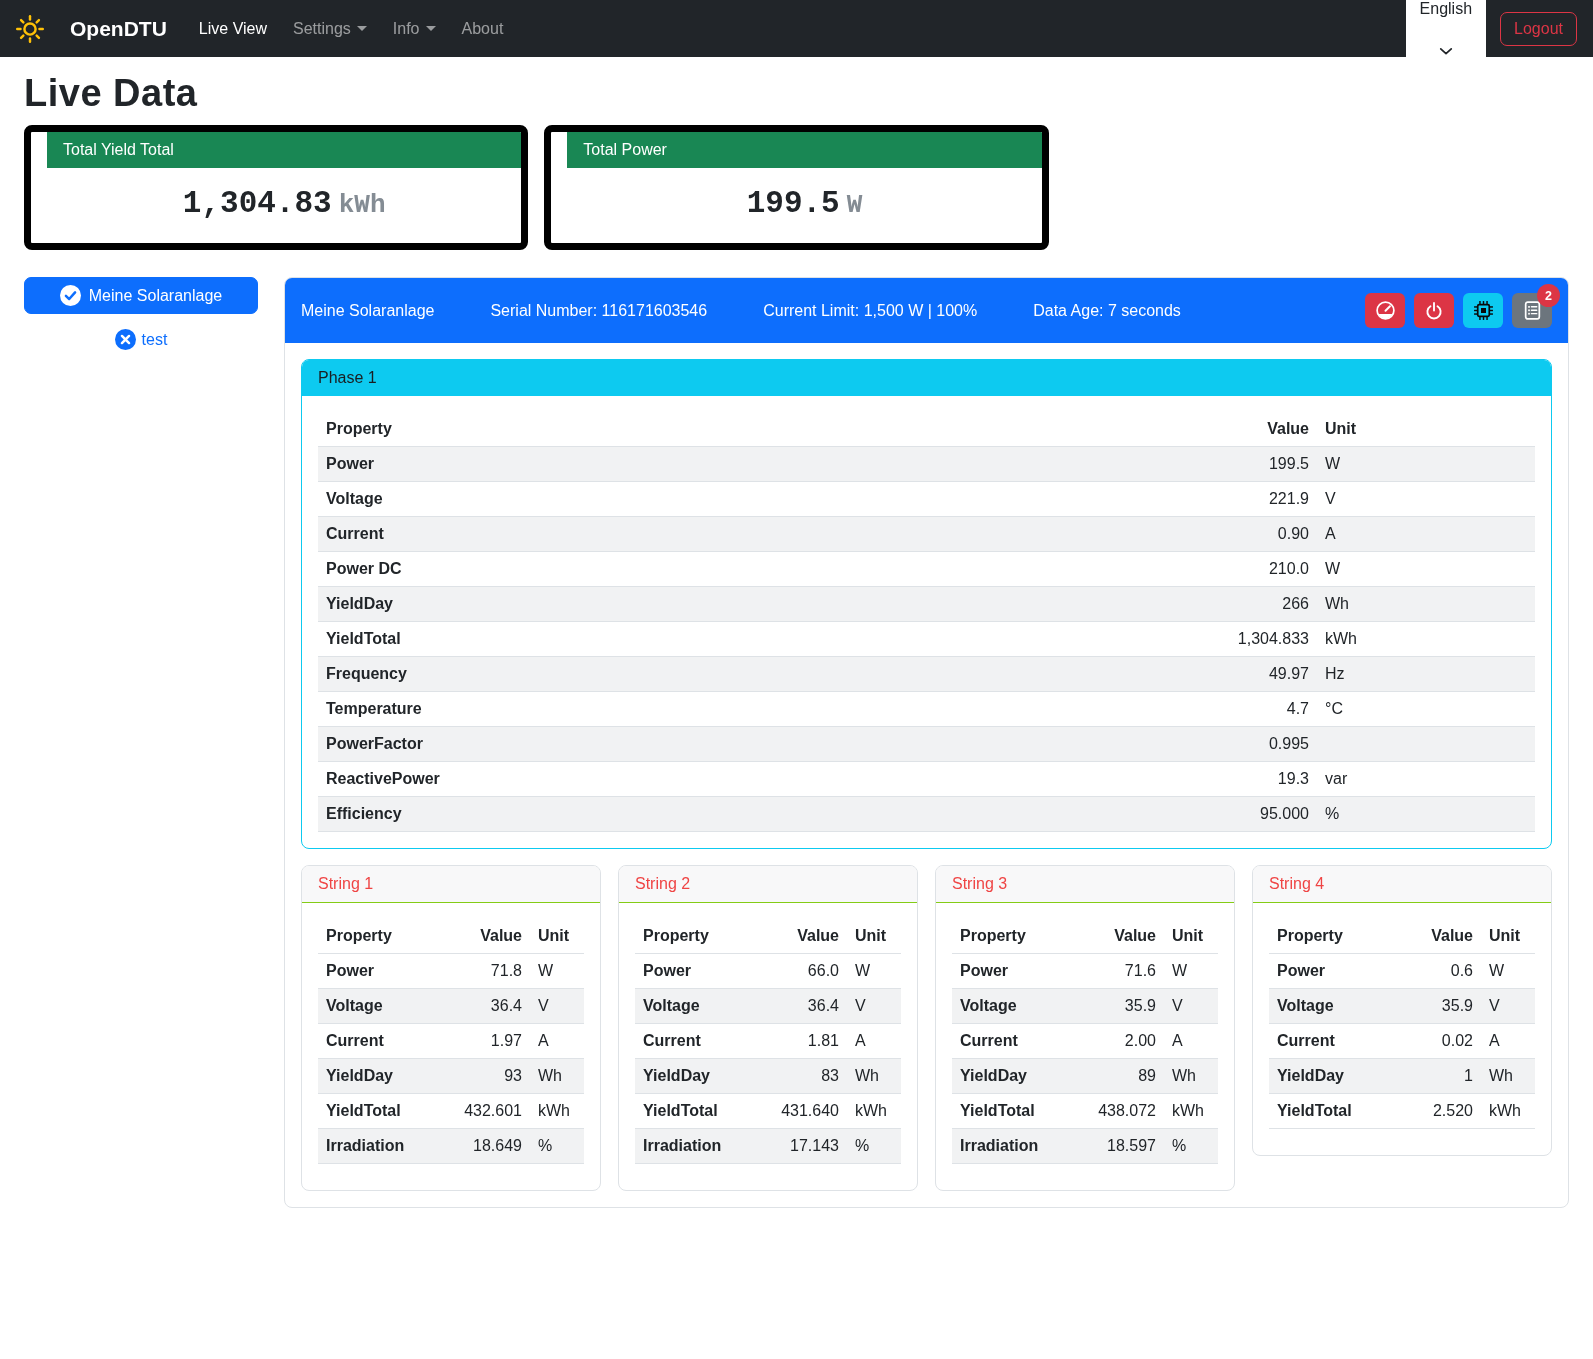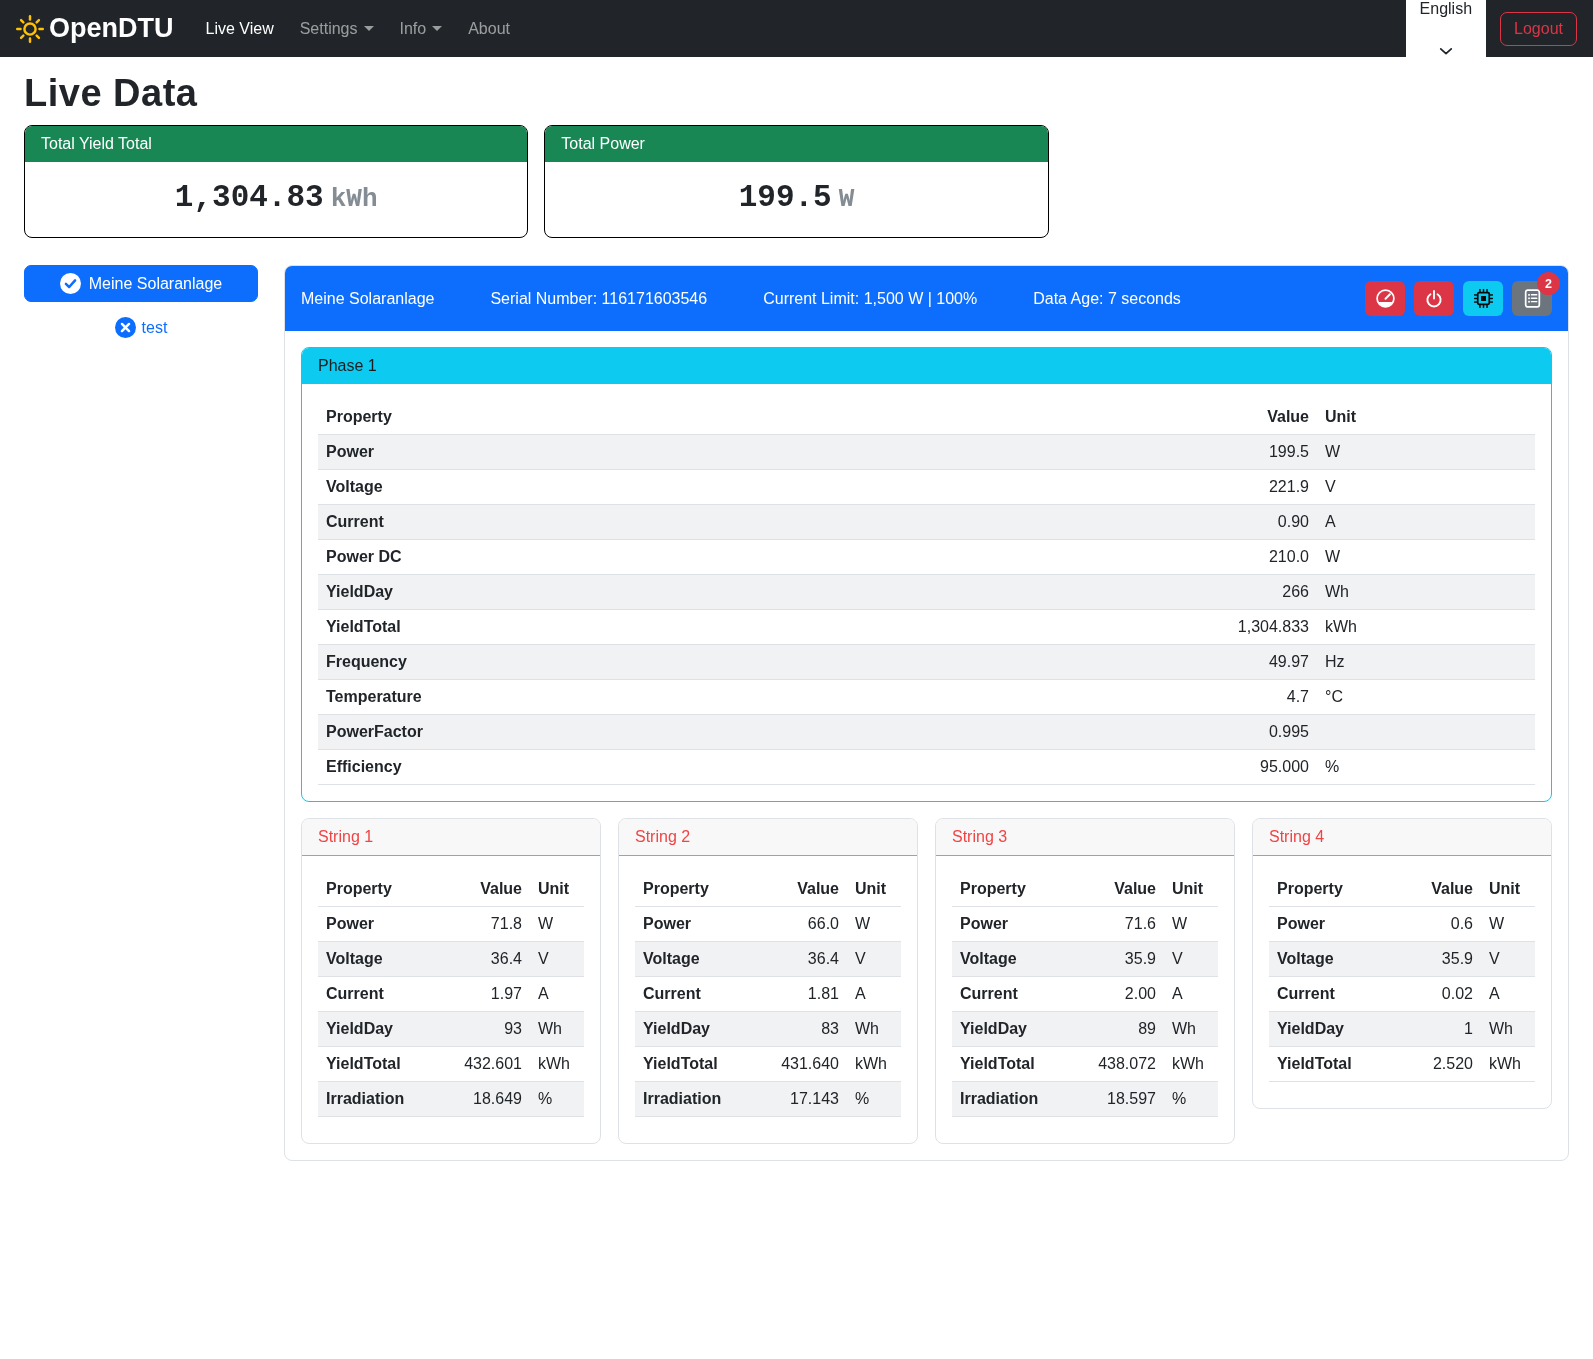--- a/index.html
+++ b/index.html
@@ -11,21 +11,21 @@
     width: 1593px;
   }
   
   .navbar {
     background: #212529;
     height: 57px;
     display: flex;
     align-items: center;
     padding: 0 16px;
   }
-  .brand { display: flex; align-items: center; gap: 5px; color: #fff; font-size: 27px; font-weight: 700; margin-right: 22px; cursor: pointer; }
+  .brand { display: flex; align-items: center; gap: 26px; color: #fff; font-size: 21px; font-weight: 700; margin-right: 22px; cursor: pointer; }
   .nav-links { display: flex; align-items: center; gap: 6px; }
   .nav-link {
     color: rgba(255,255,255,.55);
     padding: 8px 10px;
     cursor: pointer;
     display: flex; align-items: center; gap: 6px;
   }
   .nav-link.active { color: #fff; }
   .caret { width: 0; height: 0; border-left: 5px solid transparent; border-right: 5px solid transparent; border-top: 5px solid rgba(255,255,255,.55); display: inline-block; }
   .nav-right { margin-left: auto; display: flex; align-items: center; gap: 14px; }
@@ -36,21 +36,21 @@
   .logout-btn {
     background: transparent; border: 1px solid #dc3545; color: #dc3545;
     border-radius: 7px; padding: 7px 13px; font-size: 16px; cursor: pointer;
     font-family: inherit;
   }
   
   .container { padding: 0 24px 24px; }
   h1.page-title { font-size: 38px; font-weight: 700; margin: 15px 0 10px; letter-spacing: .5px; }
   
   .cards-row { display: grid; grid-template-columns: repeat(3, 1fr); gap: 16px; }
-  .card { border: 1px solid #000000; border-radius: 8px; background: #fff; overflow: hidden; }
+  .card { border: 7px solid #000000; border-radius: 8px; background: #fff; overflow: hidden; padding-left: 16px; }
   .card-header-green { background: #198754; color: #fff; padding: 9px 16px; }
   .summary-body { padding: 18px 16px 22px; text-align: center; font-family: Liberation Mono, monospace; }
   .summary-value { font-size: 31px; font-weight: 600; color: #212529; }
   .summary-unit { font-size: 26px; font-weight: 600; color: #848c94; margin-left: 7px; }
   
   .content-row { display: flex; gap: 26px; margin-top: 27px; align-items: flex-start; }
   .sidebar { width: 234px; flex: 0 0 auto; }
   .inverter-select-btn {
     width: 100%; background: #0d6efd; border: 1px solid #0d6efd; color: #fff;
     border-radius: 7px; padding: 7px 10px; font-size: 16px; font-family: inherit;
@@ -312,20 +312,25 @@
                       <td class="row-prop">Temperature</td>
                       <td class="col-value">4.7</td>
                       <td class="col-unit">°C</td>
                     </tr>
                   <tr>
                       <td class="row-prop">PowerFactor</td>
                       <td class="col-value">0.995</td>
                       <td class="col-unit"></td>
                     </tr>
                   <tr>
+                      <td class="row-prop">ReactivePower</td>
+                      <td class="col-value">19.3</td>
+                      <td class="col-unit">var</td>
+                    </tr>
+                  <tr>
                       <td class="row-prop">Efficiency</td>
                       <td class="col-value">95.000</td>
                       <td class="col-unit">%</td>
                     </tr>
                 </tbody>
               </table>
             </div>
           </div>
 
           <div class="strings-row">

